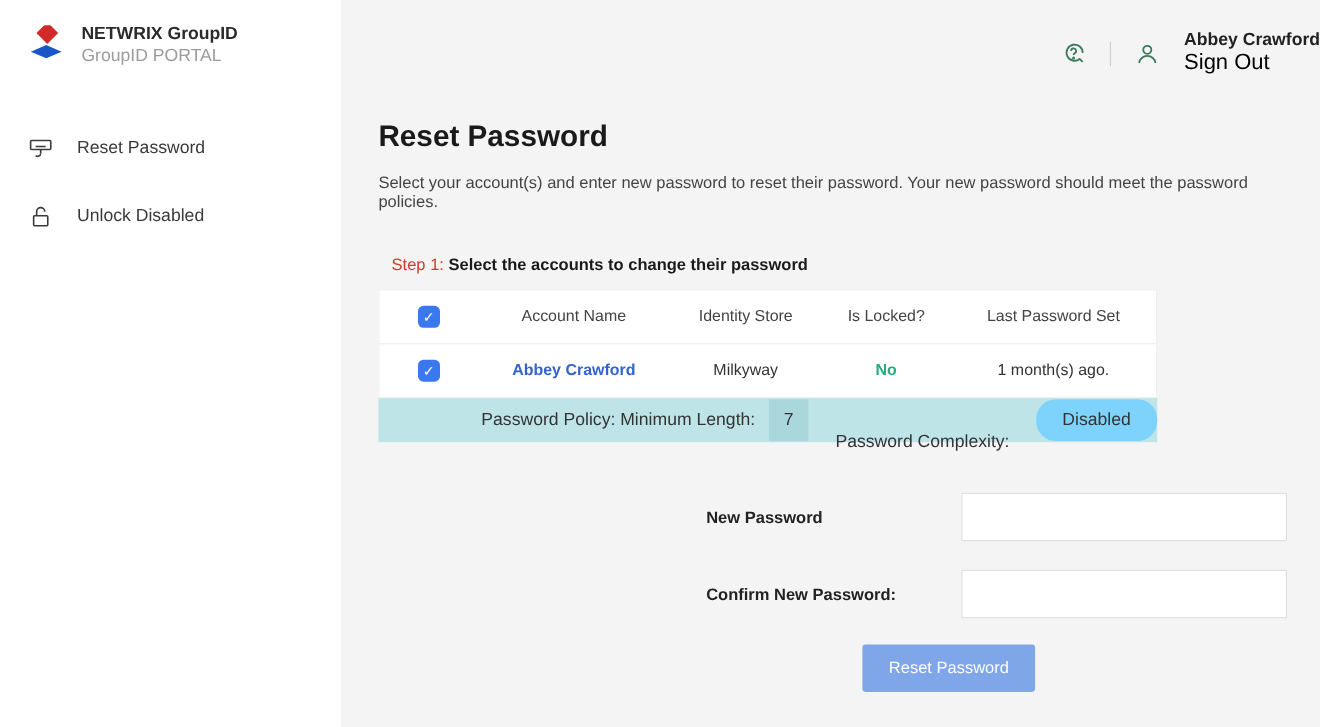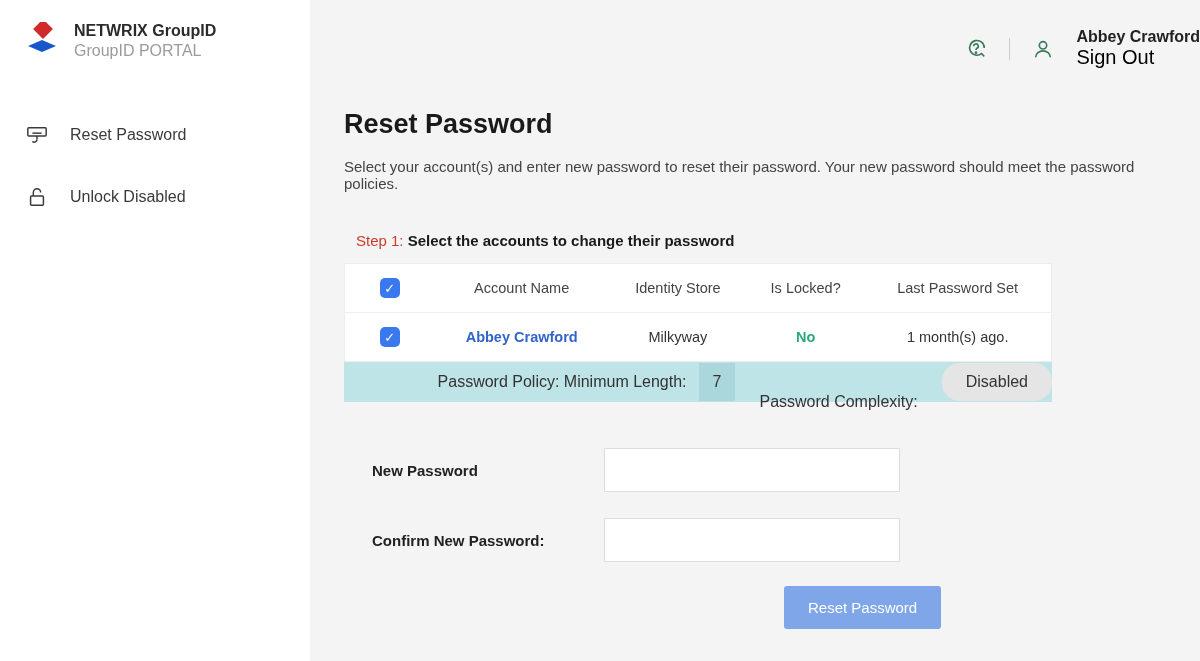--- a/index.html
+++ b/index.html
@@ -13,20 +13,21 @@
     display: flex;
   }
   .sidebar {
     width: 310px;
     background: #fff;
     height: 100%;
     padding: 22px 20px;
   }
   .logo-row {
     display: flex;
+    align-items: center;
     gap: 14px;
     margin-bottom: 44px;
     padding-left: 4px;
   }
   .logo-mark { width: 36px; height: 36px; position: relative; }
   .logo-mark svg { width: 36px; height: 36px; }
   .logo-text .l1 { font-weight: 700; font-size: 16px; color: #2b2b2b; }
   .logo-text .l2 { font-size: 16px; color: #9b9b9b; margin-top: 2px; }
   .nav-item {
     display: flex;
@@ -74,23 +75,23 @@
     color: #fff; font-size: 13px; cursor: pointer;
   }
   .policy-row {
     width: 708px; background: #bfe4e8; display: flex; align-items: center;
     font-size: 16px; color: #333; padding: 0; height: 40px;
   }
   .policy-row .spacer { flex: 1; }
   .policy-row .lbl1 { padding-right: 12px; }
   .policy-row .val1 { background: #a9d7db; padding: 10px 14px; }
   .policy-row .lbl2 { padding: 0 24px; margin-top: 40px; }
-  .policy-row .val2 { background: #e5e5e5; padding: 10px 24px; border-radius: 18px; }
+  .policy-row .val2 { background: #7dd3fc; padding: 10px 24px; border-radius: 18px; }
   .step2 { margin-top: 46px; }
-  .form-row { display: flex; align-items: center; margin-top: 26px; }
+  .form-row { display: flex; align-items: center; margin-top: 26px; justify-content: flex-end; }
   .form-row label { width: 260px; font-size: 15px; font-weight: 700; color: #222; padding-left: 28px; }
   .form-row input {
     width: 296px; height: 44px; border: 1px solid #ddd; background: #fff;
     padding: 0 12px; font-size: 15px;
   }
   .btn-row { margin-top: 24px; padding-left: 440px; }
   .reset-btn {
     background: #7ea6e8; color: #fff; border: none; padding: 13px 24px;
     font-size: 15px; border-radius: 3px; cursor: pointer;
   }

